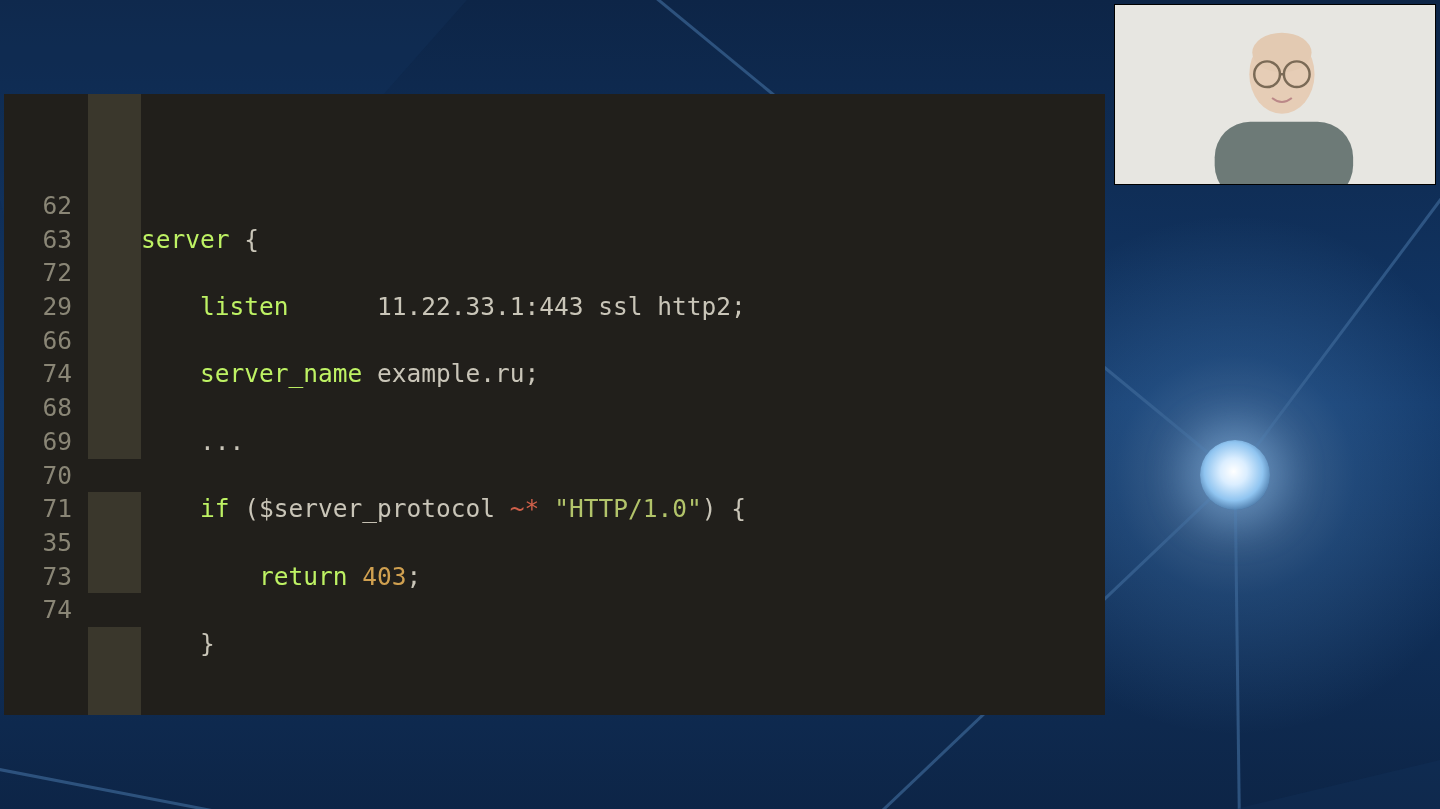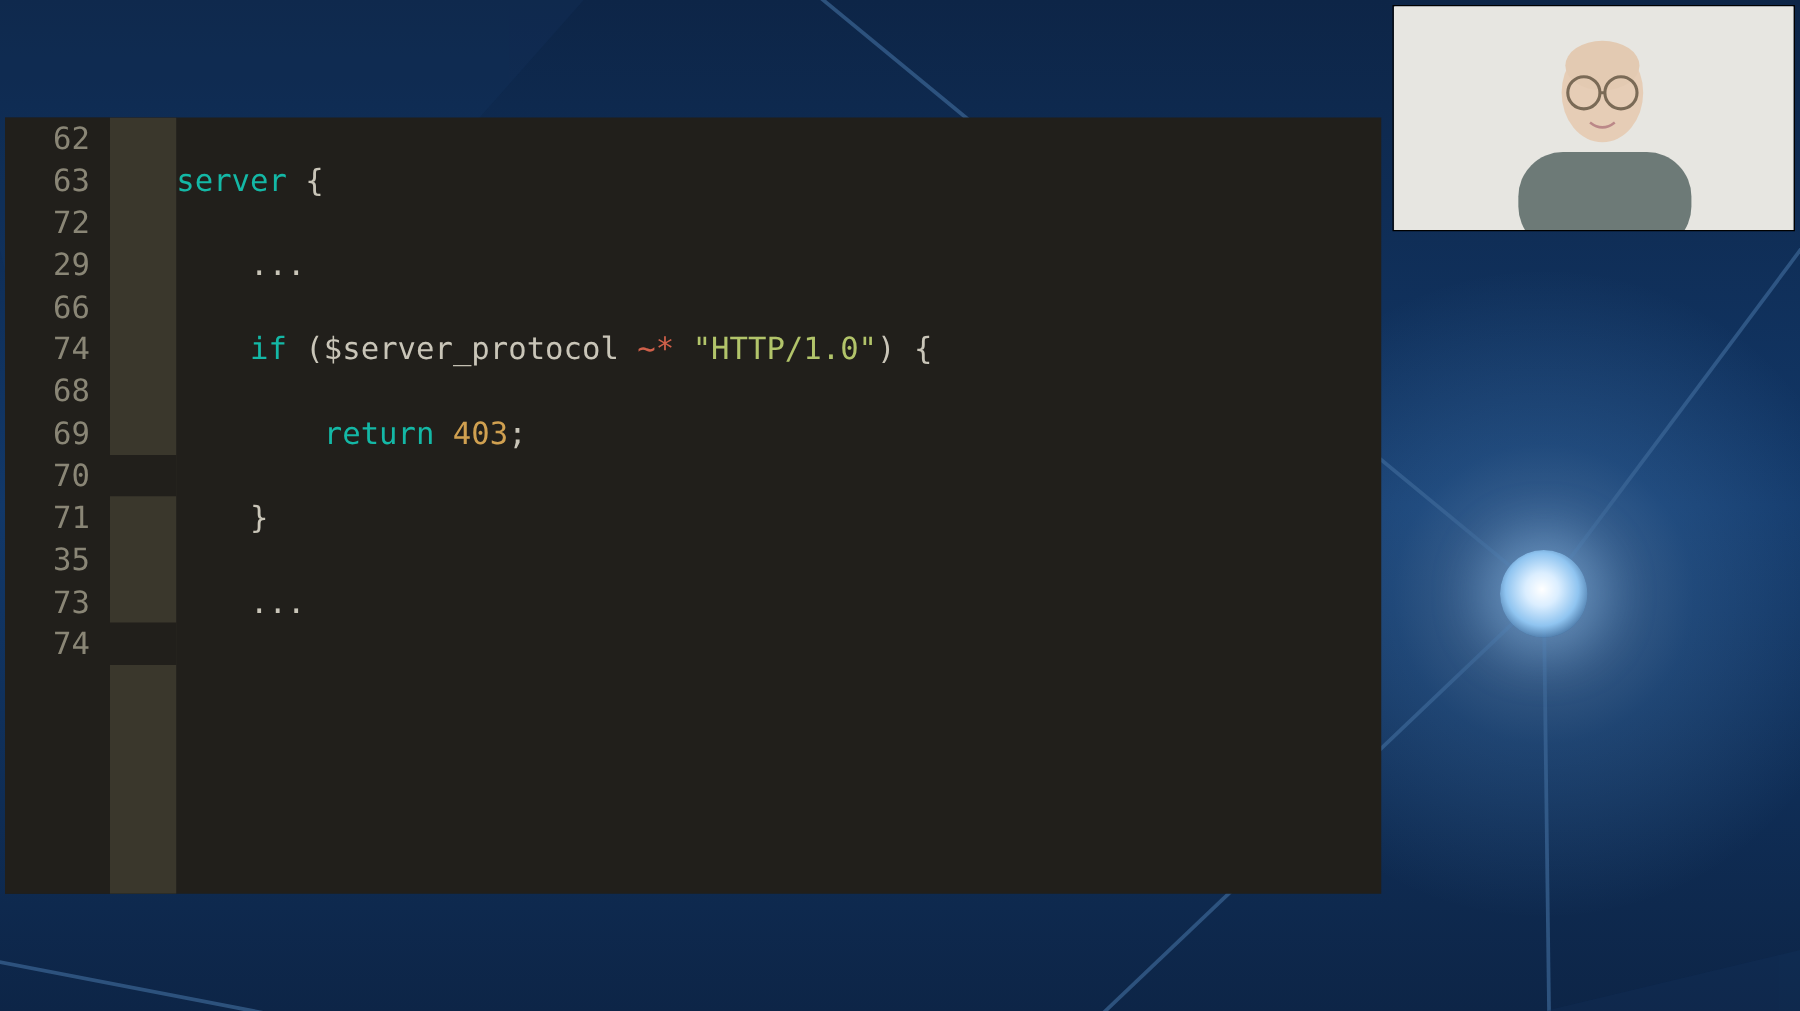--- a/index.html
+++ b/index.html
@@ -63,24 +63,24 @@
   .indent-col .irow.off { background: #211f1b; }
   .code {
     flex: 1;
     padding-left: 0;
     white-space: pre;
     color: #c9c5b8;
   }
   .code .row { height: 33.7px; }
 
   
-  .gutter, .indent-col, .code { }
+  .gutter, .indent-col, .code { padding-top: 95px; }
 
   
-  .kw  { color: #14b8a6; }        
+  .kw  { color: #bef264; }        
   .id  { color: #c9c5b8; }        
   .var { color: #c9c5b8; }
   .str { color: #b2c46a; }        
   .num { color: #d0a050; }        
   .op  { color: #d0604a; }        
   .pun { color: #c9c5b8; }        
   .ell { color: #c9c5b8; }
 
   
   .cam {
@@ -142,20 +142,22 @@
       <div class="irow"></div>
     <div class="irow off"></div>
     <div class="irow"></div>
       <div class="irow"></div>
       <div class="irow"></div>
     <div class="irow off"></div>
   </div>
 
   <div class="code">
 <div class="row"><span class="kw">server</span> <span class="pun">{</span></div>
+<div class="row">    <span class="kw">listen</span>      <span class="id">11.22.33.1:443 ssl http2</span><span class="pun">;</span></div>
+<div class="row">    <span class="kw">server_name</span> <span class="id">example.ru</span><span class="pun">;</span></div>
 <div class="row">    <span class="ell">...</span></div>
 <div class="row">    <span class="kw">if</span> <span class="pun">(</span><span class="var">$server_protocol</span> <span class="op">~*</span> <span class="str">"HTTP/1.0"</span><span class="pun">)</span> <span class="pun">{</span></div>
 <div class="row">        <span class="kw">return</span> <span class="num">403</span><span class="pun">;</span></div>
 <div class="row">    <span class="pun">}</span></div>
 <div class="row">    <span class="ell">...</span></div>
 
 
 
 
 

